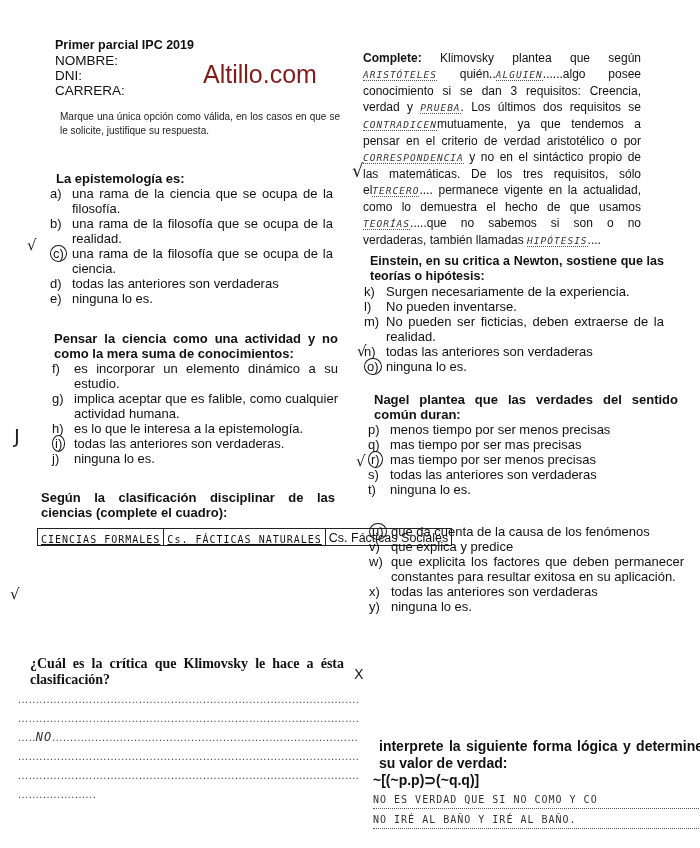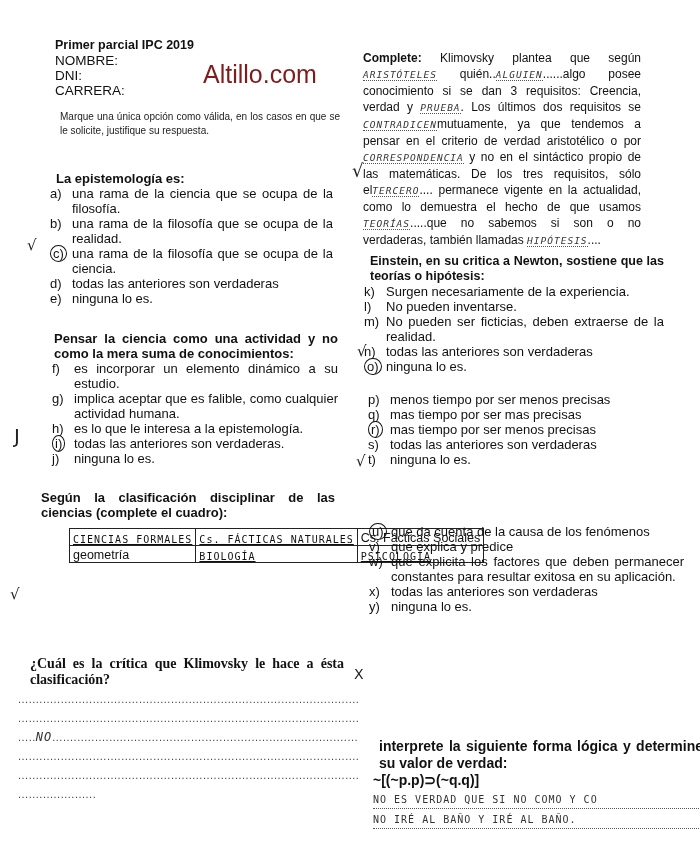--- a/index.html
+++ b/index.html
@@ -14,21 +14,21 @@
   .watermark { left: 203px; top: 60px; font-size: 25px; color: #7f1d1d; font-family: "Liberation Sans", sans-serif; }
   .instr { left: 60px; top: 110px; width: 280px; font-size: 10px; line-height: 14px; text-align: justify; color: #222; }
   .q { font-size: 13px; line-height: 15px; }
   .q .title { font-weight: bold; text-align: justify; padding-left: 6px; }
   .opt { display: flex; }
   .opt .lbl { width: 22px; flex: none; text-align: left; }
   .opt .txt { flex: 1; text-align: justify; }
   .opt .lbl.circ span { border: 1.2px solid #111; border-radius: 50%; padding: 0 2px; }
   .mark { position: absolute; font-family: "DejaVu Sans", sans-serif; font-size: 15px; color: #222; }
   .hand { font-family: "DejaVu Sans Mono", monospace; font-style: italic; font-size: 9.5px; letter-spacing: 1px; color: #333; }
-  table.cls { border-collapse: collapse; font-size: 12.5px; margin-left: 32px; }
+  table.cls { border-collapse: collapse; font-size: 12.5px; }
   table.cls td { border: 1px solid #222; padding: 0 3px; height: 16px; vertical-align: bottom; white-space: nowrap; }
   table.cls td.h { font-family: "DejaVu Sans Mono", monospace; font-size: 10px; letter-spacing: 1px; text-decoration: underline; }
   .dots { font-size: 11px; letter-spacing: 0.5px; color: #444; line-height: 19px; white-space: nowrap; overflow: hidden; }
   .underline-hand { border-bottom: 1px dotted #555; }
 </style>
 </head>
 <body>
 
 <div class="abs hdr">
   <div class="t">Primer parcial IPC 2019</div>
@@ -96,25 +96,20 @@
 
 <div class="abs q" style="left:35px; top:490px; width:300px;">
   <div class="title">Según la clasificación disciplinar de las ciencias (complete el cuadro):</div>
 </div>
 <table class="abs cls" style="left:37px; top:528px; width:282px;">
   <tbody>
       <tr>
     <td class="h">CIENCIAS FORMALES</td>
     <td class="h">Cs. FÁCTICAS NATURALES</td>
     <td>Cs. Fácticas Sociales</td>
-  </tr>
-  <tr>
-    <td>geometría</td>
-    <td class="h">BIOLOGÍA</td>
-    <td class="h">PSICOLOGÍA</td>
   </tr>
 </tbody>
   </table>
 <div class="mark" style="left:10px; top:585px;">√</div>
 
 <div class="abs q" style="left:24px; top:656px; width:320px; font-size:14px; line-height:16px;font-family:Liberation Serif, serif;">
   <div class="title">¿Cuál es la crítica que Klimovsky le hace a ésta clasificación?</div>
 </div>
 <div class="abs dots" style="left:18px; top:690px; width:340px;">
   <div>..........................................................................................................</div>
@@ -161,20 +156,21 @@
       </div>
     <div class="opt">
         <span class="lbl circ"><span>o)</span></span>
         <span class="txt">ninguna lo es.</span>
       </div>
   </div>
 </div>
 <div class="mark" style="left:357px; top:342px;">√</div>
 
 <div class="abs q" style="left:368px; top:392px; width:310px;">
+  <div class="title">Nagel plantea que las verdades del sentido común duran:</div>
   <div class="opts">
     <div class="opt">
         <span class="lbl">p)</span>
         <span class="txt">menos tiempo por ser menos precisas</span>
       </div>
     <div class="opt">
         <span class="lbl">q)</span>
         <span class="txt">mas tiempo por ser mas precisas</span>
       </div>
     <div class="opt">

